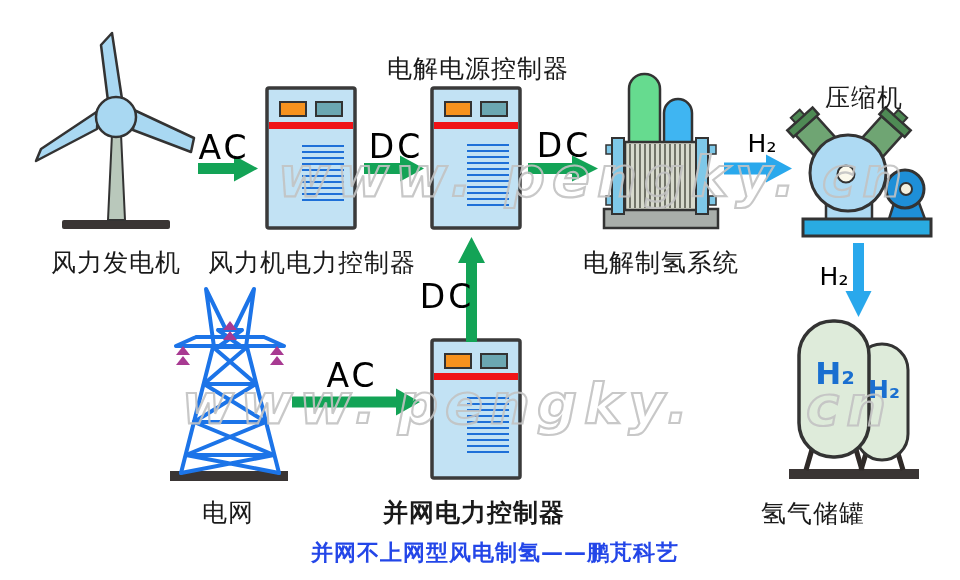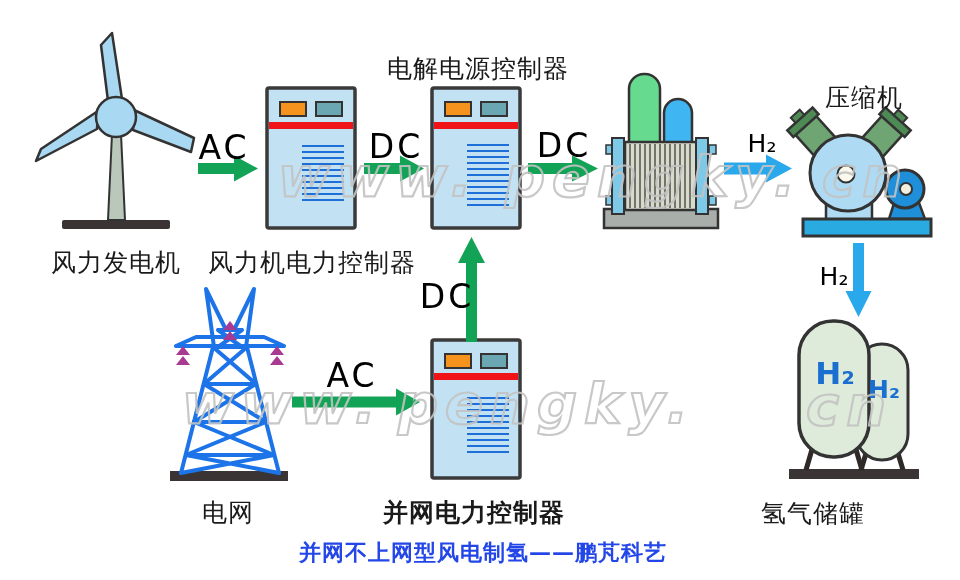--- a/index.html
+++ b/index.html
@@ -136,37 +136,38 @@
     <polygon points="528,163 572,163 572,155.5 598,168.5 572,181.5 572,174 528,174" fill="#13a356"></polygon>
     <polygon points="292,396.5 396,396.5 396,388.5 420,402 396,415.5 396,407.5 292,407.5" fill="#13a356"></polygon>
     <polygon points="466,342 466,263 458,263 471.5,237 485,263 477,263 477,342" fill="#13a356"></polygon>
     <polygon points="724,162.5 766,162.5 766,154.5 792,168.5 766,182.5 766,174.5 724,174.5" fill="#29a8ec"></polygon>
     <polygon points="853,243 853,291 845.5,291 858.5,317 871.5,291 864,291 864,243" fill="#29a8ec"></polygon>
   </svg>
 
   <div class="lbl node-lbl" style="left:116px;top:246px;text-align:right;">风力发电机</div>
   <div class="lbl node-lbl" style="left:312px;top:246px;">风力机电力控制器</div>
   <div class="lbl node-lbl" style="left:478px;top:52px;">电解电源控制器</div>
+  <div class="lbl node-lbl" style="left:661px;top:246px;">电解制氢系统</div>
   <div class="lbl node-lbl" style="left:864px;top:81px;">压缩机</div>
   <div class="lbl node-lbl" style="left:813px;top:497px;text-align:right;">氢气储罐</div>
   <div class="lbl node-lbl" style="left:228px;top:496px;">电网</div>
   <div class="lbl node-lbl" style="left:474px;top:496px;font-weight:bold;">并网电力控制器</div>
 
   <div class="lbl flow-lbl" style="left:224px;top:128px;">AC</div>
   <div class="lbl flow-lbl" style="left:396px;top:127px;">DC</div>
   <div class="lbl flow-lbl" style="left:564px;top:126px;">DC</div>
   <div class="lbl h2-lbl" style="left:762px;top:129px;">H₂</div>
   <div class="lbl h2-lbl" style="left:834px;top:262px;">H₂</div>
   <div class="lbl flow-lbl" style="left:352px;top:356px;">AC</div>
   <div class="lbl flow-lbl" style="left:447px;top:277px;">DC</div>
 
   <div class="tank-h2 front" style="left:835px;top:355px;">H₂</div>
   <div class="tank-h2 back" style="left:884px;top:375px;">H₂</div>
 
-  <div class="lbl caption" style="left:483px;top:538px;">并网不上网型风电制氢——鹏芃科艺</div>
+  <div class="lbl caption" style="left:495px;top:538px;">并网不上网型风电制氢——鹏芃科艺</div>
 
   <div class="wm" style="left:278px;top:144px;">www.</div>
   <div class="wm" style="left:505px;top:144px;">pengky.</div>
   <div class="wm" style="left:822px;top:144px;">cn</div>
   <div class="wm" style="left:182px;top:371px;">www.</div>
   <div class="wm" style="left:398px;top:371px;">pengky.</div>
   <div class="wm" style="left:806px;top:373px;">cn</div>
 
 </div>
 

